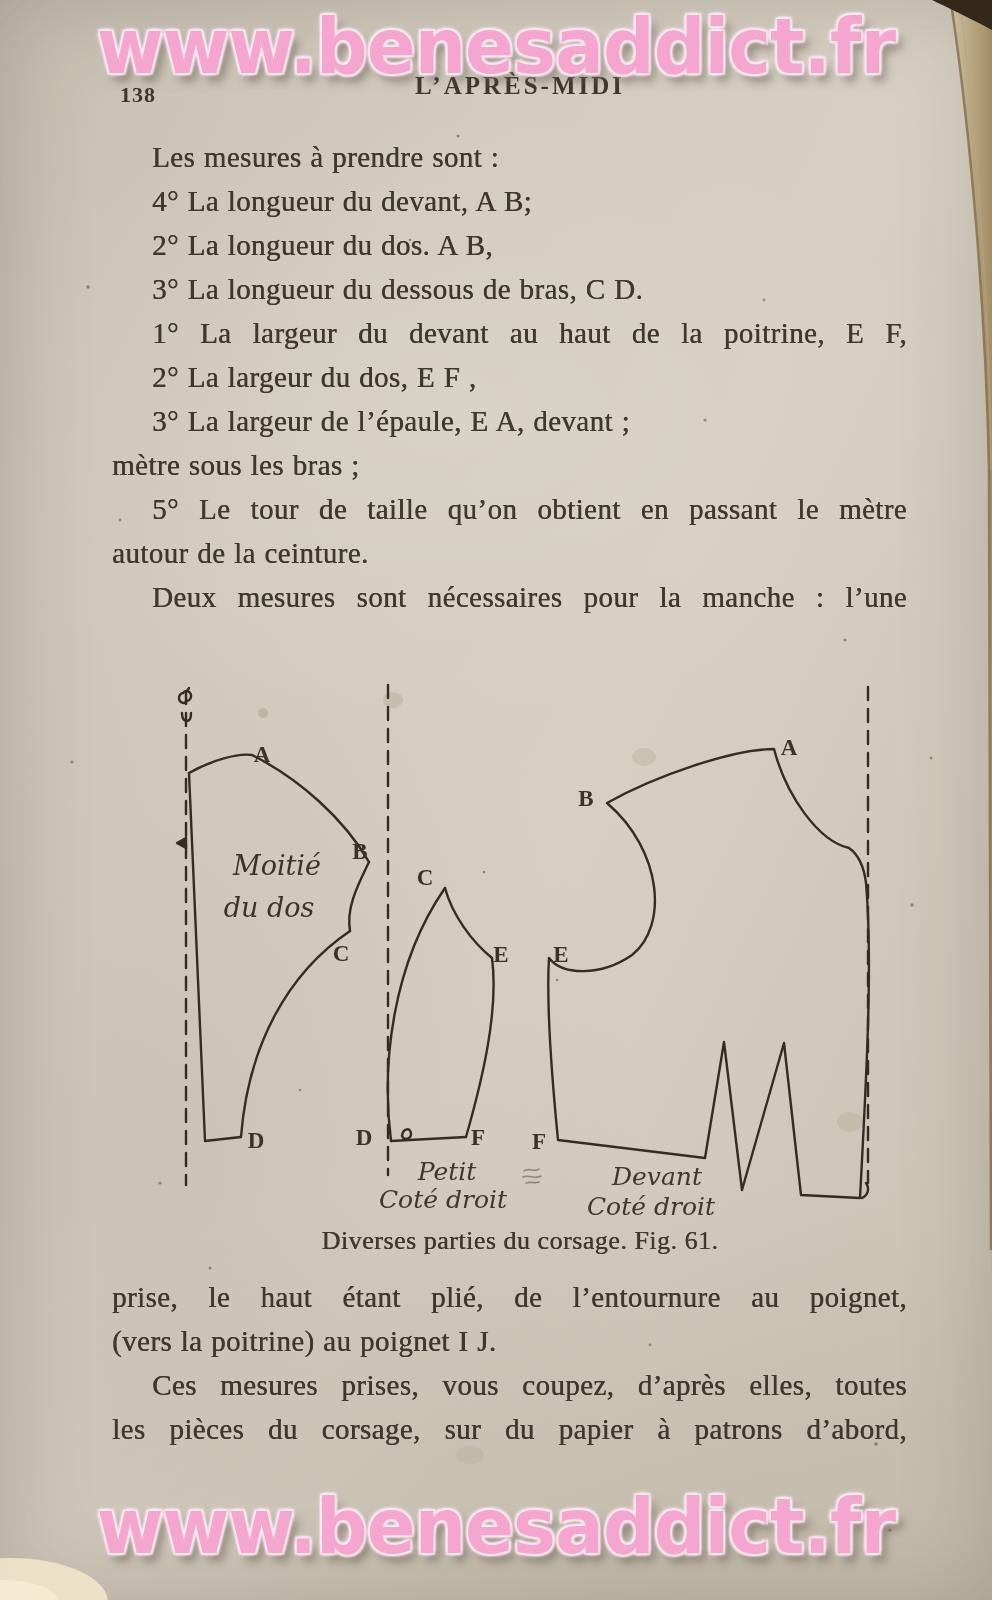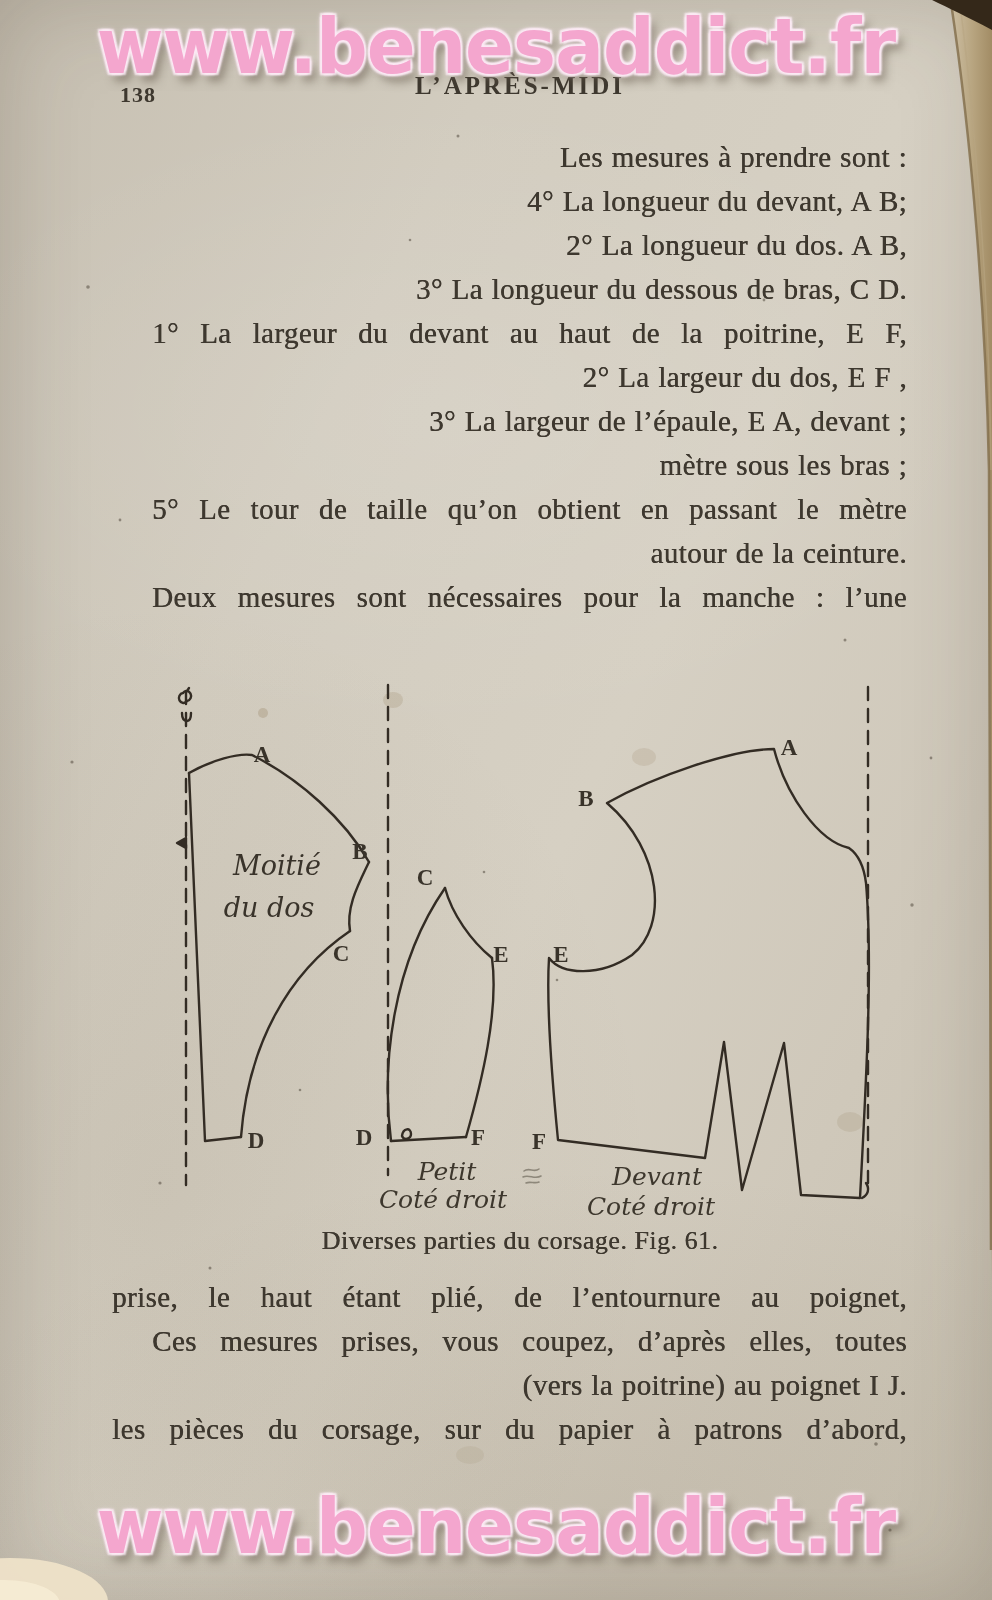--- a/index.html
+++ b/index.html
@@ -32,21 +32,21 @@
   .wm-bottom{top:1482px;}
   
   .pageno{top:82px;left:120px;font-size:22px;letter-spacing:1px;z-index:5;font-weight:bold;}
   .header{top:72px;left:0;width:1040px;text-align:center;font-size:25px;
           font-weight:700;letter-spacing:3px;z-index:5;}
   .textblock{left:112px;width:795px;z-index:5;}
   .tb-top{top:135px;}
   .tb-bottom{top:1275px;}
   .line{width:795px;line-height:44px;min-height:44px;font-size:29px;
         letter-spacing:.4px;word-spacing:1px;
-        text-shadow:.4px 0 0 currentColor;text-align:right;}
+        text-shadow:.4px 0 0 currentColor;}
   .ind{padding-left:40px;width:755px;}
   .just{text-align:justify;text-align-last:justify;}
   
   .figure{top:655px;left:0;z-index:4;}
   .caption{top:1226px;left:30px;width:980px;text-align:center;font-size:26px;
            letter-spacing:.5px;z-index:5;text-shadow:.4px 0 0 currentColor;}
   .fig-letter{font-family:"Liberation Serif","DejaVu Serif",serif;font-size:23px;
               font-weight:600;fill:#39332a;}
   .fig-hand{font-family:"DejaVu Serif",serif;font-style:italic;font-size:27px;
             fill:#39332a;}
@@ -193,18 +193,18 @@
       <text class="fig-hand-sm" x="443" y="553">Coté droit</text>
       <text class="fig-hand-sm" x="657" y="530">Devant</text>
       <text class="fig-hand-sm" x="651" y="560">Coté droit</text>
     </g>
   </svg>
 
   <div class="abs caption">Diverses parties du corsage. Fig. 61.</div>
 
   <div class="abs textblock tb-bottom">
     <div class="line just">prise, le haut étant plié, de l’entournure au poignet,</div>
+    <div class="line">(vers la poitrine) au poignet I J.</div>
     <div class="line ind just">Ces mesures prises, vous coupez, d’après elles, toutes</div>
-    <div class="line">(vers la poitrine) au poignet I J.</div>
     <div class="line just">les pièces du corsage, sur du papier à patrons d’abord,</div>
   </div>
 
 </div>
 
 </body></html>

